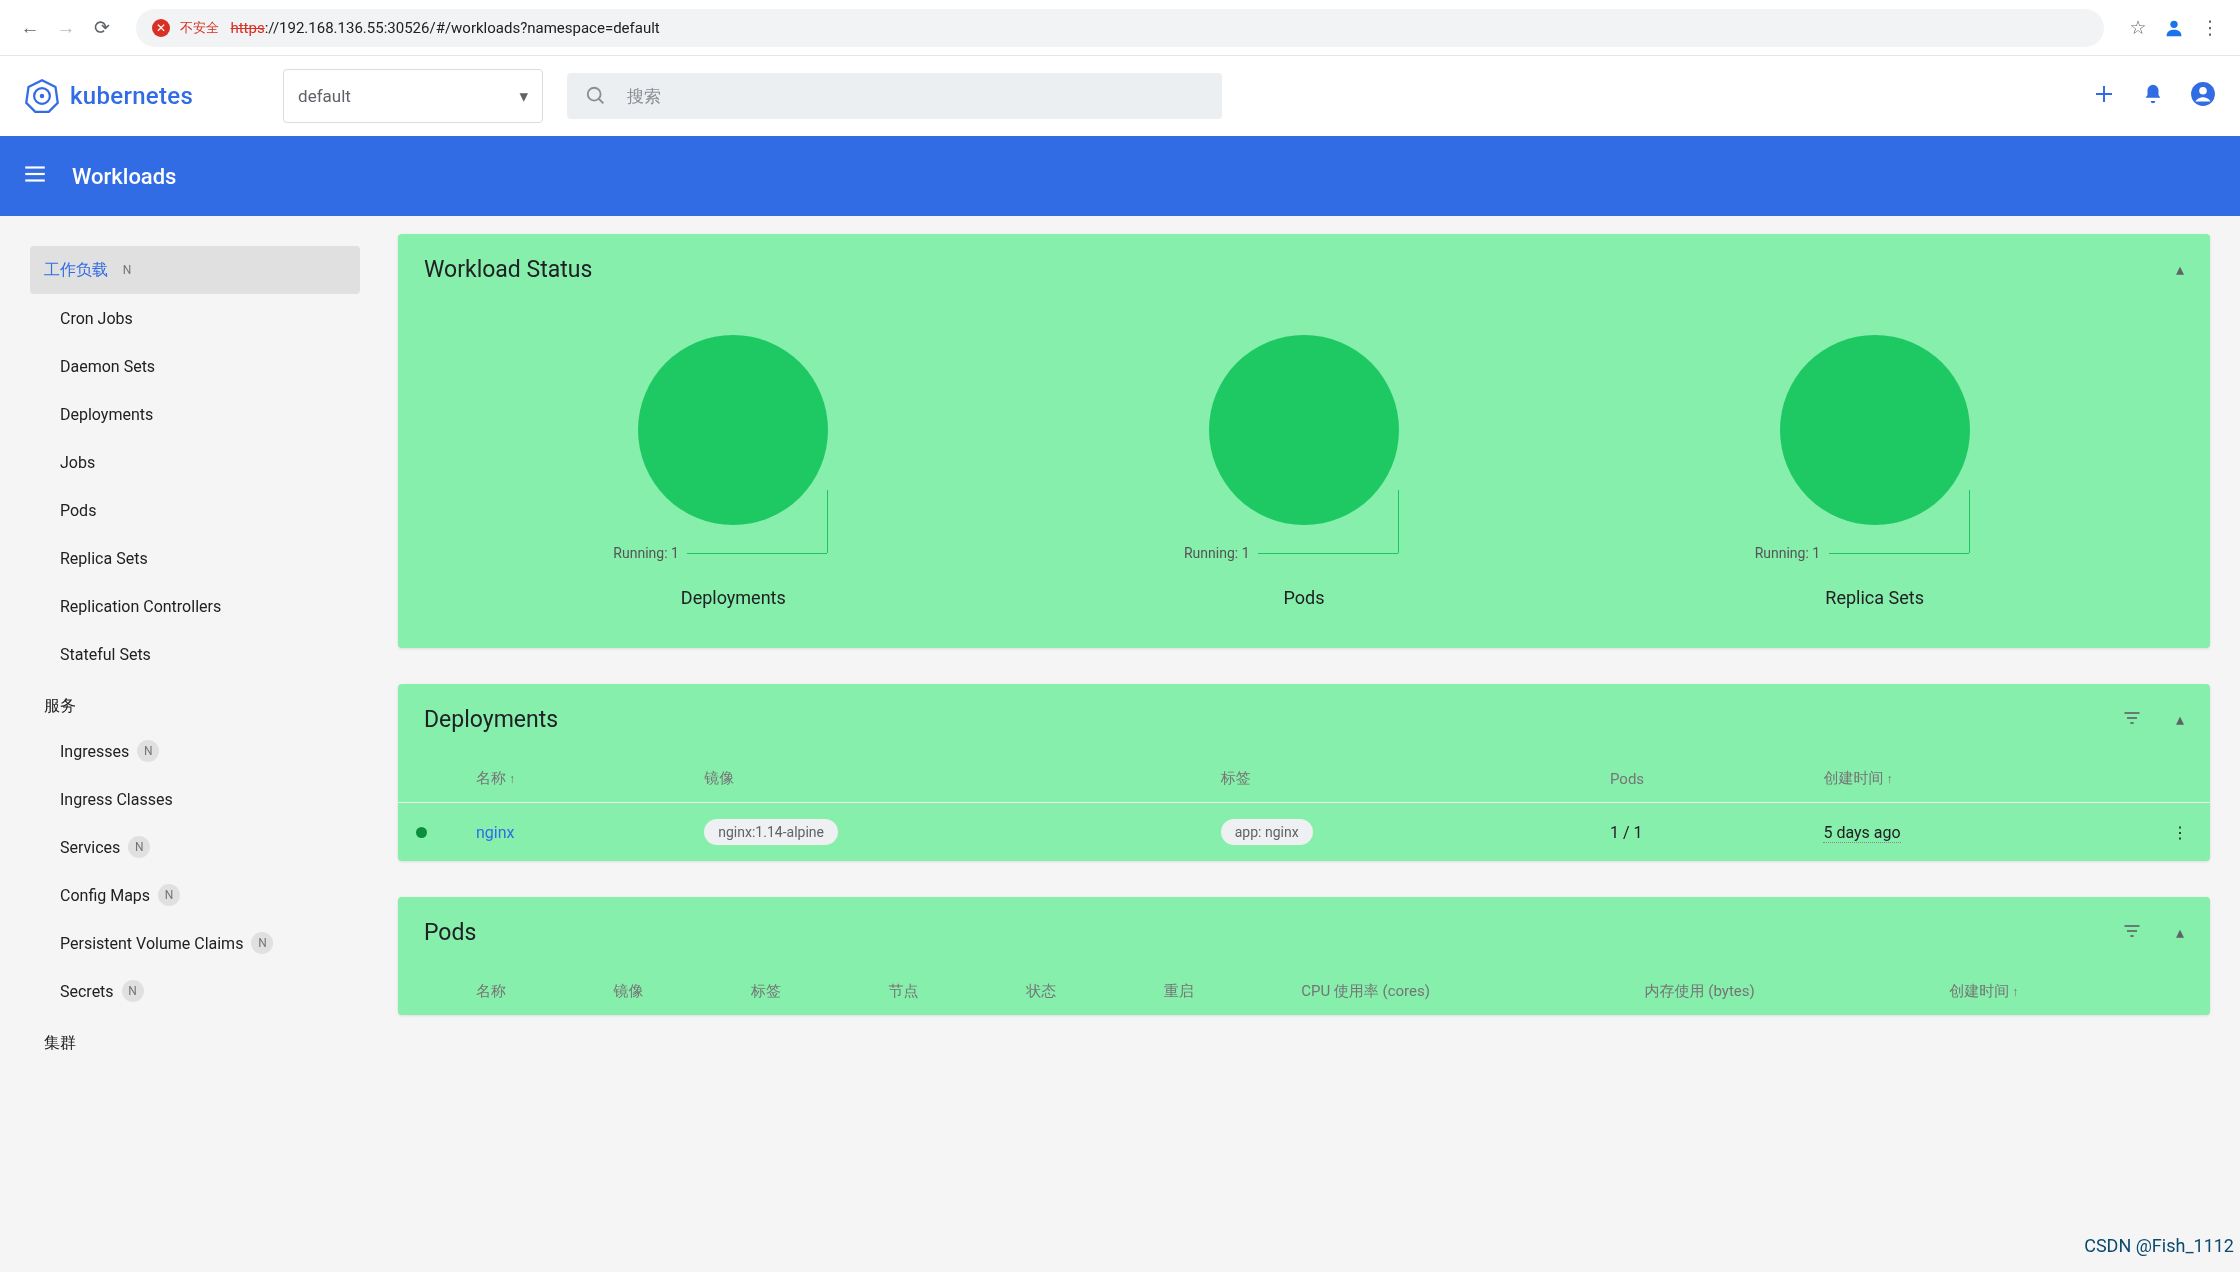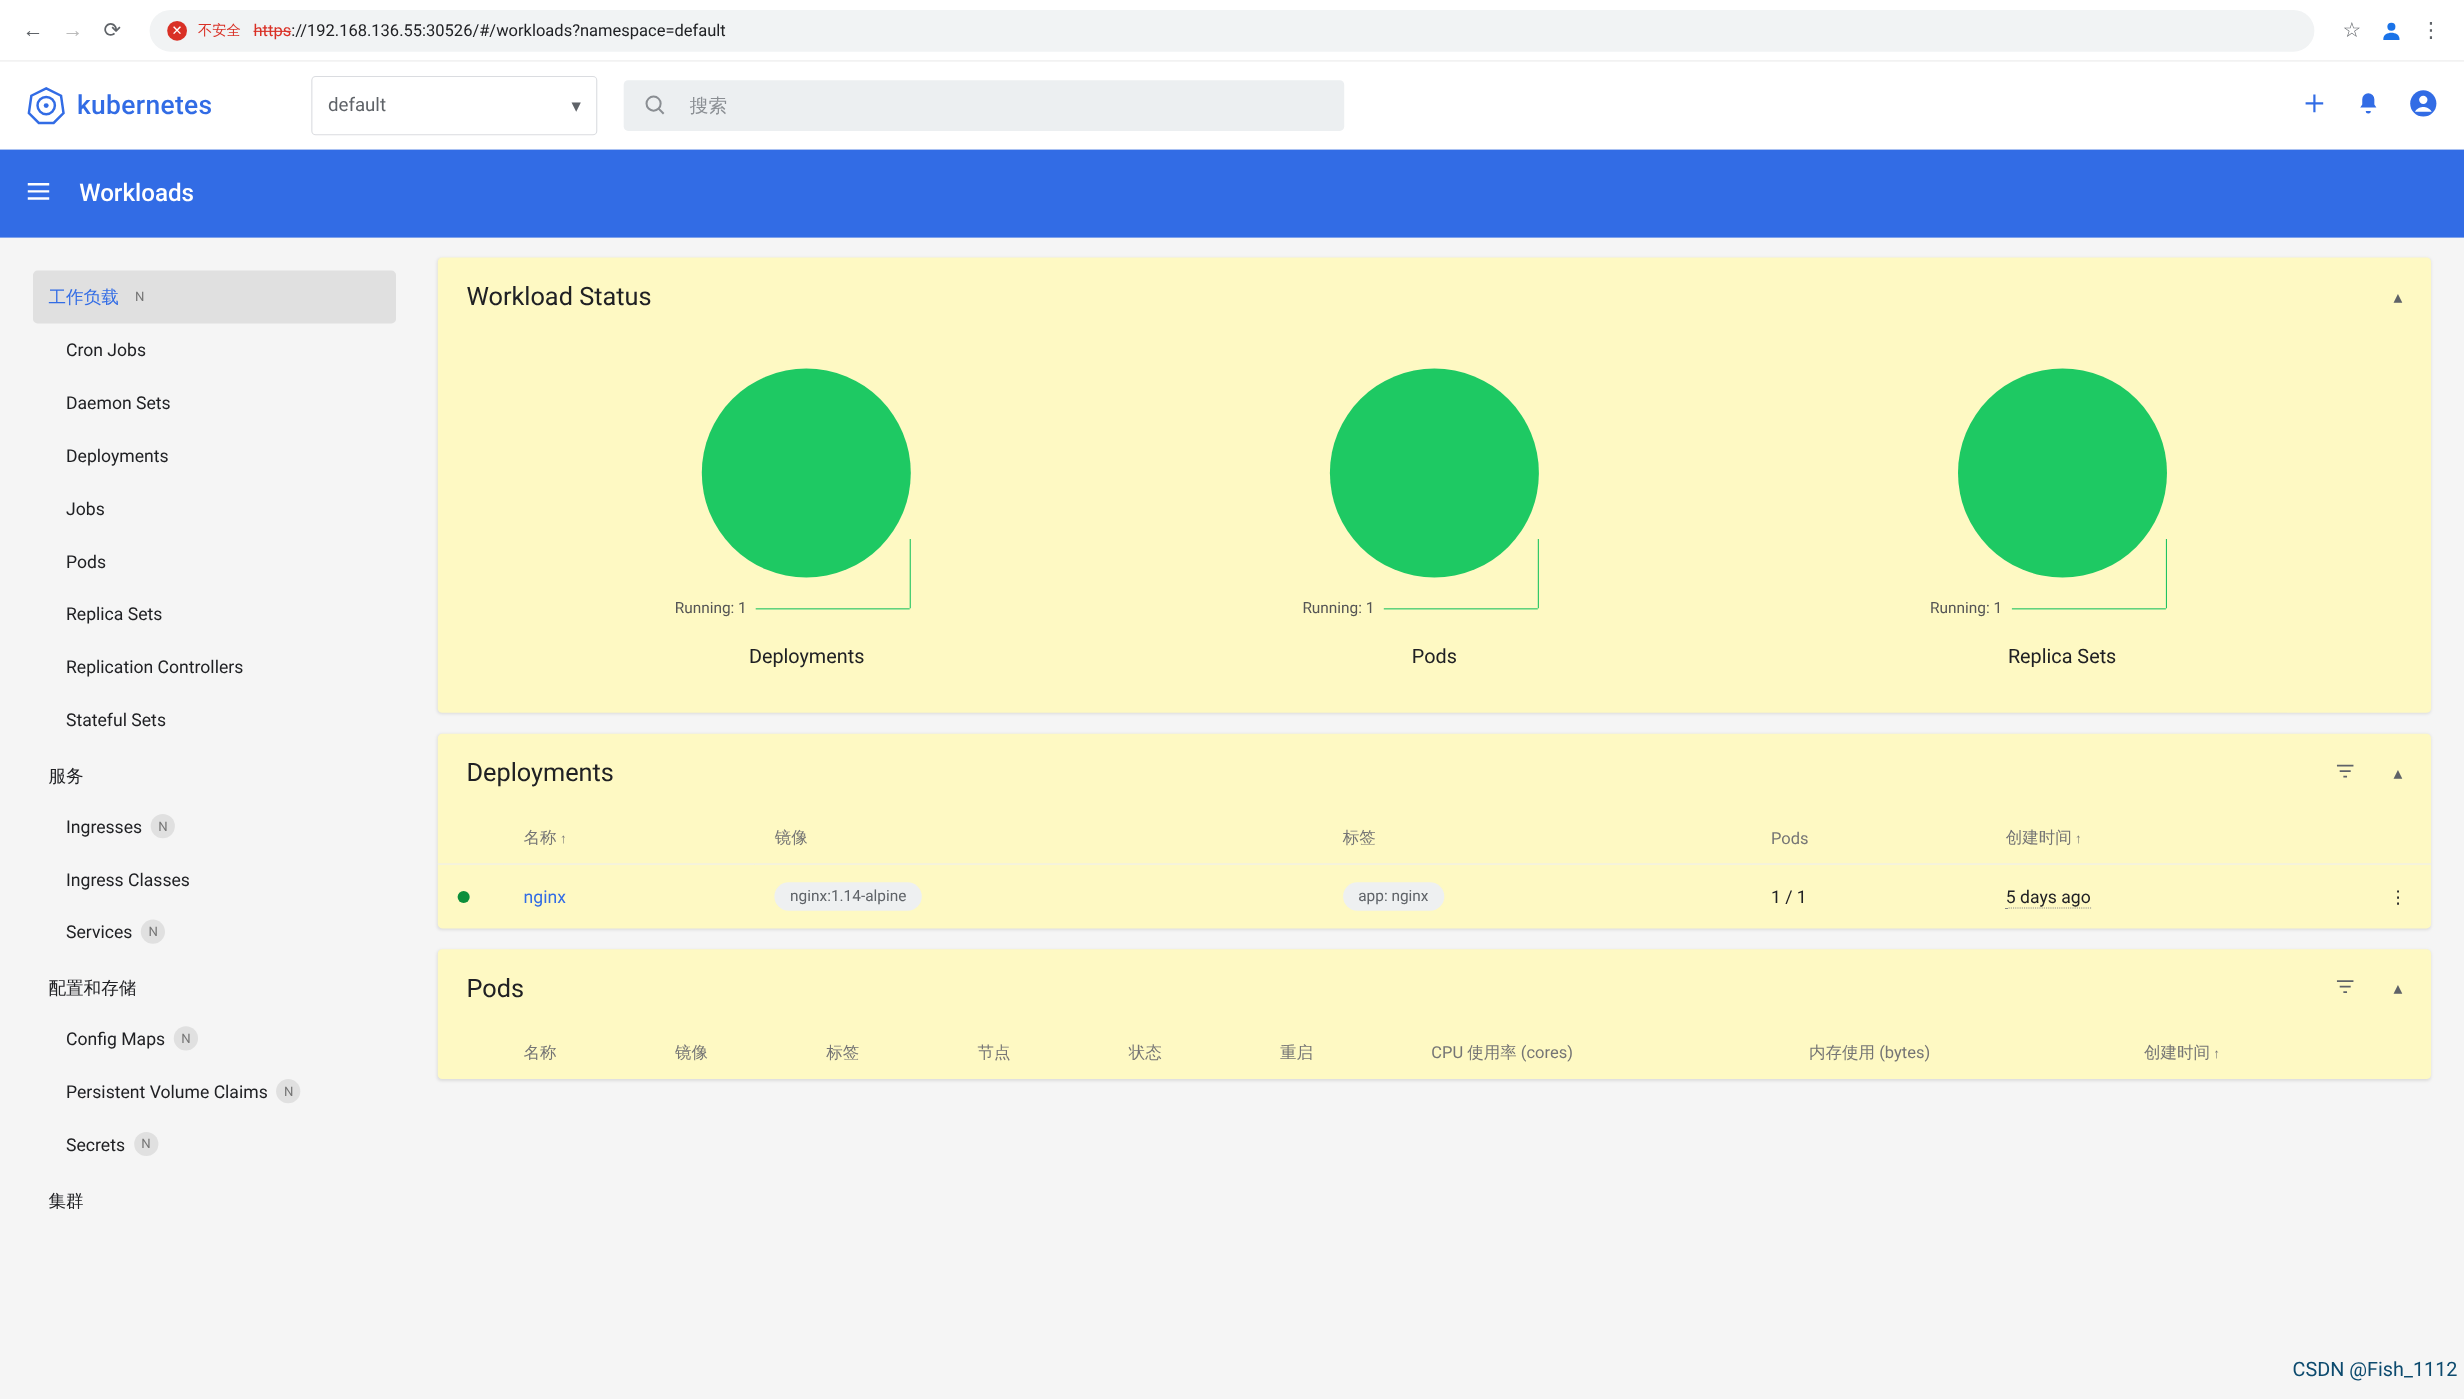--- a/index.html
+++ b/index.html
@@ -37,21 +37,21 @@
 
 .sidebar { width: 390px; padding: 30px 30px 0 30px; overflow-y: auto; }
 .side-item { height: 48px; display: flex; align-items: center; padding: 12px 14px; font-size: 16px; color: #202124; cursor: pointer; border-radius: 4px; }
 .side-item.sub { padding-left: 30px; }
 .side-item.active { background: #e0e0e0; color: #326ce5; }
 .side-header { font-size: 16px; color: #202124; padding: 18px 14px 10px; font-weight: 400; }
 .n-badge { display: inline-flex; align-items: center; justify-content: center; width: 22px; height: 22px; background: #e0e0e0; color: #757575; border-radius: 11px; font-size: 12px; margin-left: 8px; }
 
 
 .content { flex: 1; padding: 18px 30px 0 8px; overflow-y: auto; }
-.card { background: #fef9c3; border-radius: 4px; box-shadow: 0 1px 3px rgba(0,0,0,0.1); margin-bottom: 19px; }
+.card { background: #86efac; border-radius: 4px; box-shadow: 0 1px 3px rgba(0,0,0,0.1); margin-bottom: 36px; }
 .card-header { display: flex; align-items: center; justify-content: space-between; padding: 22px 26px; }
 .card-title { font-size: 23px; color: #202124; font-weight: 400; }
 .card-actions { display: flex; align-items: center; gap: 34px; color: #5f6368; }
 .card-actions span { cursor: pointer; }
 
 
 .charts-row { display: flex; justify-content: space-around; padding: 30px 50px 40px; }
 .chart-item { display: flex; flex-direction: column; align-items: center; }
 .chart-circle { width: 190px; height: 190px; border-radius: 50%; position: relative; }
 .chart-legend { font-size: 14px; color: #555; margin-top: 20px; position: relative; width: 240px; text-align: left; }
@@ -181,21 +181,20 @@
         <span class="n-badge">N</span>
       </div>
     <div class="side-item sub">
         <span>Ingress Classes</span>
       </div>
     <div class="side-item sub">
         <span>Services</span>
         <span class="n-badge">N</span>
       </div>
 
-    <div class="side-header">配置和存储</div>
     <div class="side-item sub">
         <span>Config Maps</span>
         <span class="n-badge">N</span>
       </div>
     <div class="side-item sub">
         <span>Persistent Volume Claims</span>
         <span class="n-badge">N</span>
       </div>
     <div class="side-item sub">
         <span>Secrets</span>

